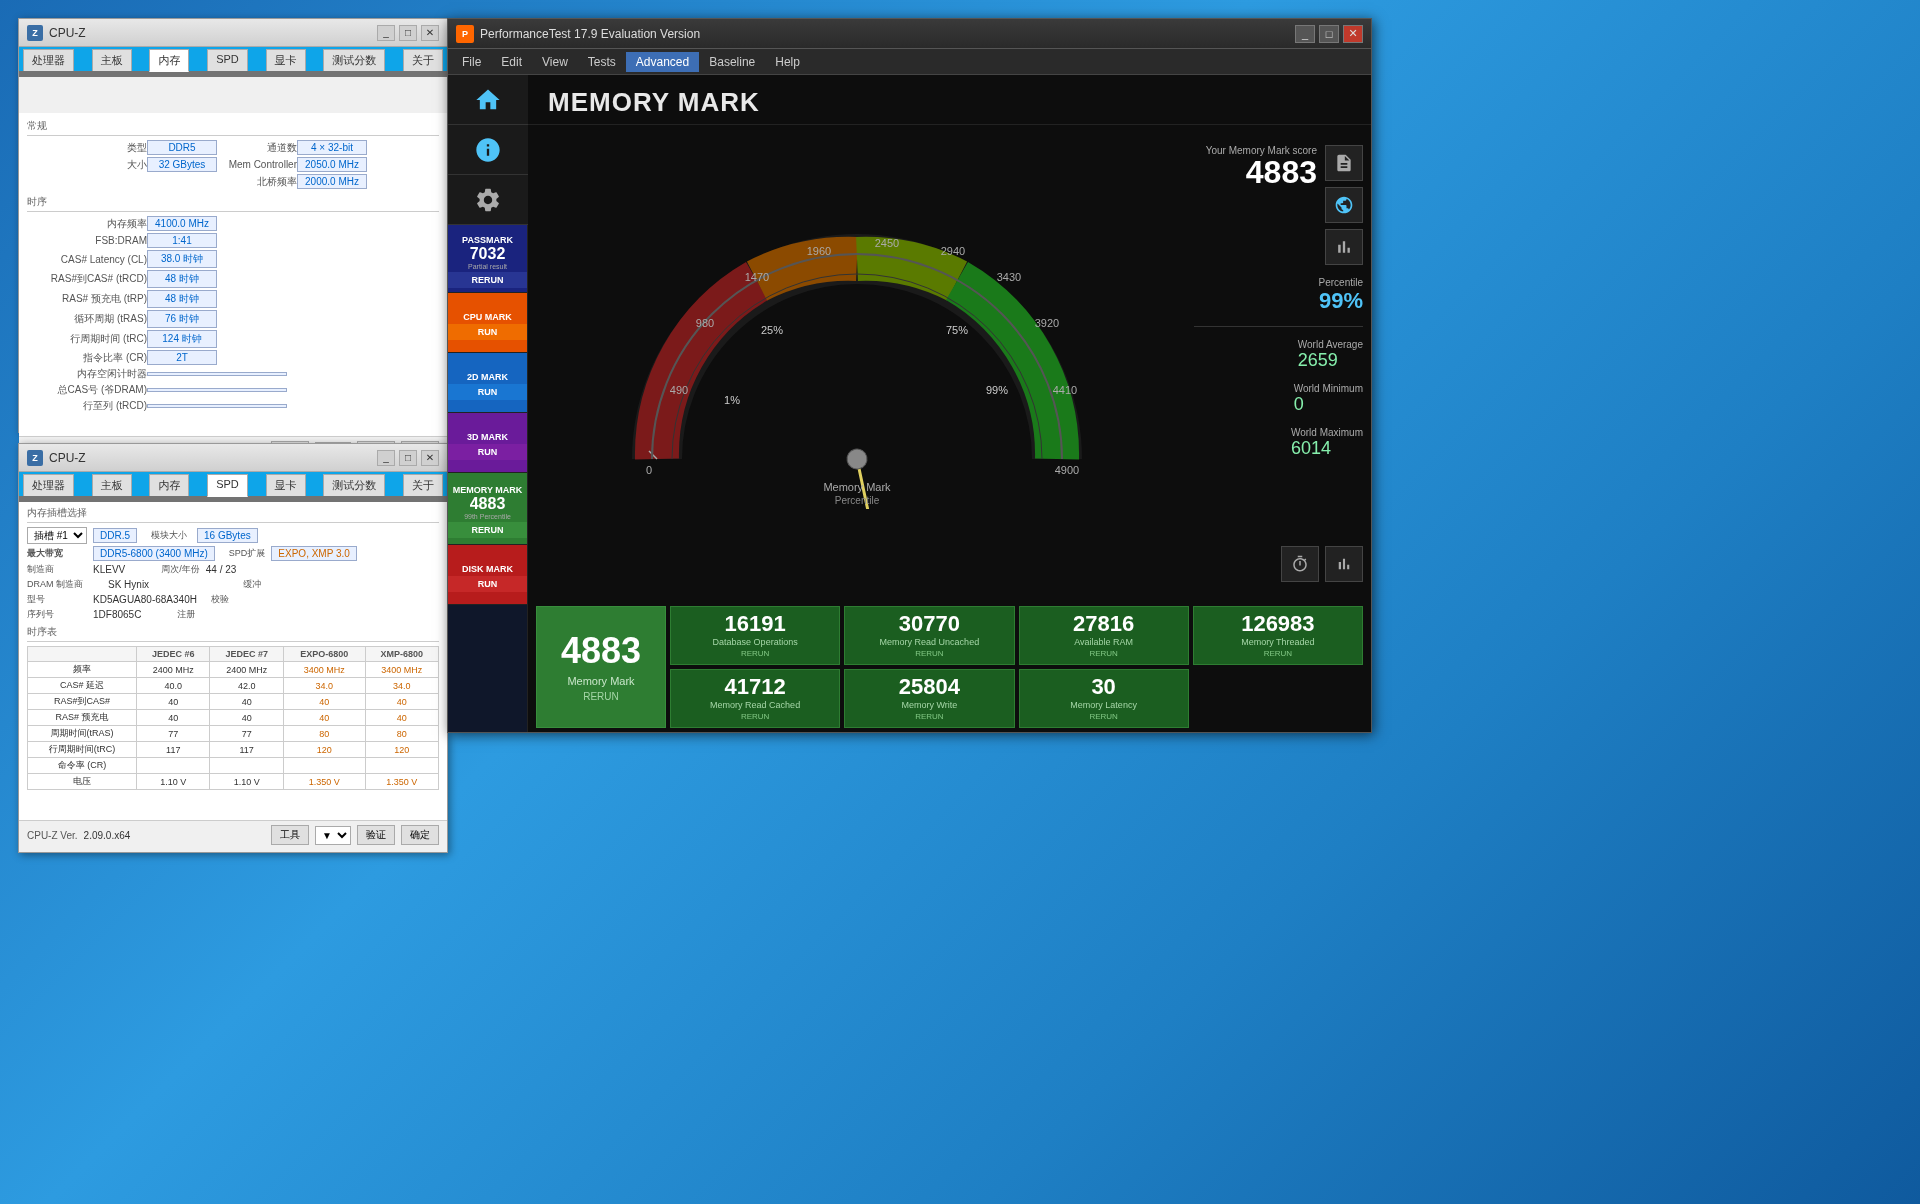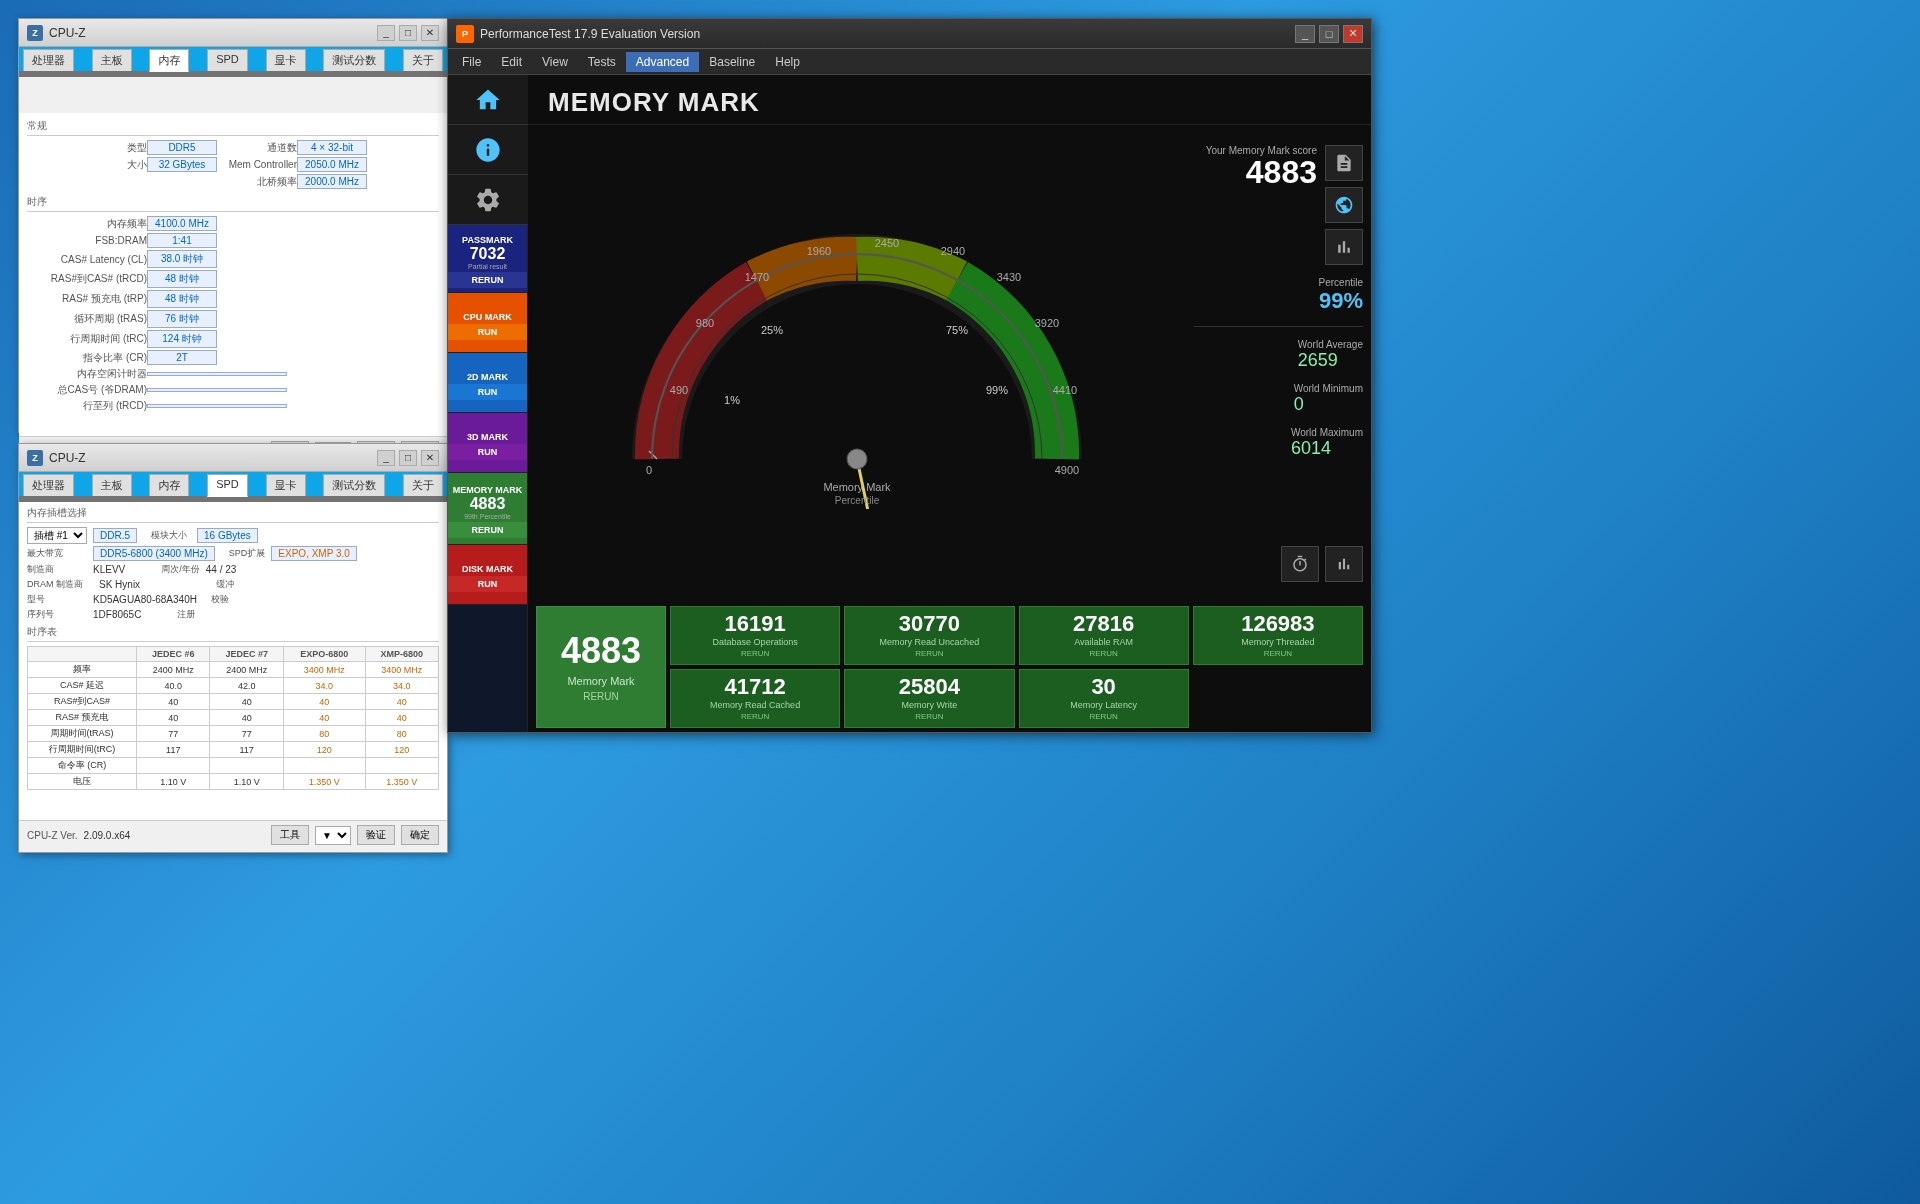--- a/index.html
+++ b/index.html
@@ -642,37 +642,37 @@
     <div class="slot-row">
       <select class="slot-select">
         <option>插槽 #1</option>
       </select>
       <span class="slot-type-val">DDR.5</span>
       <span style="font-size:9px;color:#555;margin-left:8px;">模块大小</span>
       <span class="slot-type-val" style="margin-left:4px;">16 GBytes</span>
     </div>
 
     <div style="display:flex;gap:6px;margin-bottom:2px;align-items:center;">
-      <span style="font-size:9px;color:#555;width:60px;">最大带宽</span>
+      <span style="font-size:9px;color:#555;width:60px;font-weight:bold;">最大带宽</span>
       <span class="slot-type-val">DDR5-6800 (3400 MHz)</span>
       <span style="font-size:9px;color:#555;margin-left:8px;">SPD扩展</span>
       <span class="slot-type-val" style="color:#cc6600;">EXPO, XMP 3.0</span>
     </div>
 
     <div style="display:flex;gap:6px;margin-bottom:2px;align-items:center;">
       <span style="font-size:9px;color:#555;width:60px;">制造商</span>
       <span style="font-size:10px;color:#333;">KLEVV</span>
       <span style="font-size:9px;color:#555;margin-left:30px;">周次/年份</span>
       <span style="font-size:10px;color:#333;">44 / 23</span>
     </div>
 
-    <div style="display:flex;gap:12px;margin-bottom:2px;align-items:center;">
+    <div style="display:flex;gap:21px;margin-bottom:2px;align-items:center;">
       <span style="font-size:9px;color:#555;width:60px;">DRAM 制造商</span>
       <span style="font-size:10px;color:#333;">SK Hynix</span>
-      <span style="font-size:9px;color:#555;margin-left:34px;padding-left:30px;">缓冲</span>
+      <span style="font-size:9px;color:#555;margin-left:43px;padding-left:30px;">缓冲</span>
     </div>
 
     <div style="display:flex;gap:6px;margin-bottom:2px;align-items:center;">
       <span style="font-size:9px;color:#555;width:60px;">型号</span>
       <span style="font-size:10px;color:#333;">KD5AGUA80-68A340H</span>
       <span style="font-size:9px;color:#555;margin-left:8px;">校验</span>
     </div>
 
     <div style="display:flex;gap:6px;margin-bottom:4px;align-items:center;">
       <span style="font-size:9px;color:#555;width:60px;">序列号</span>

